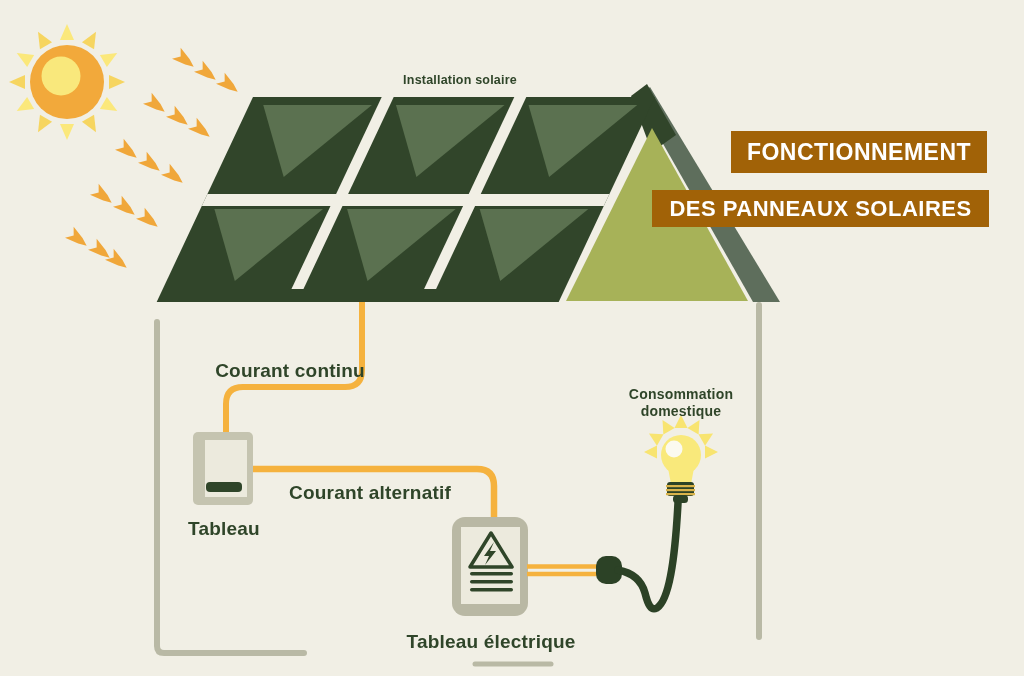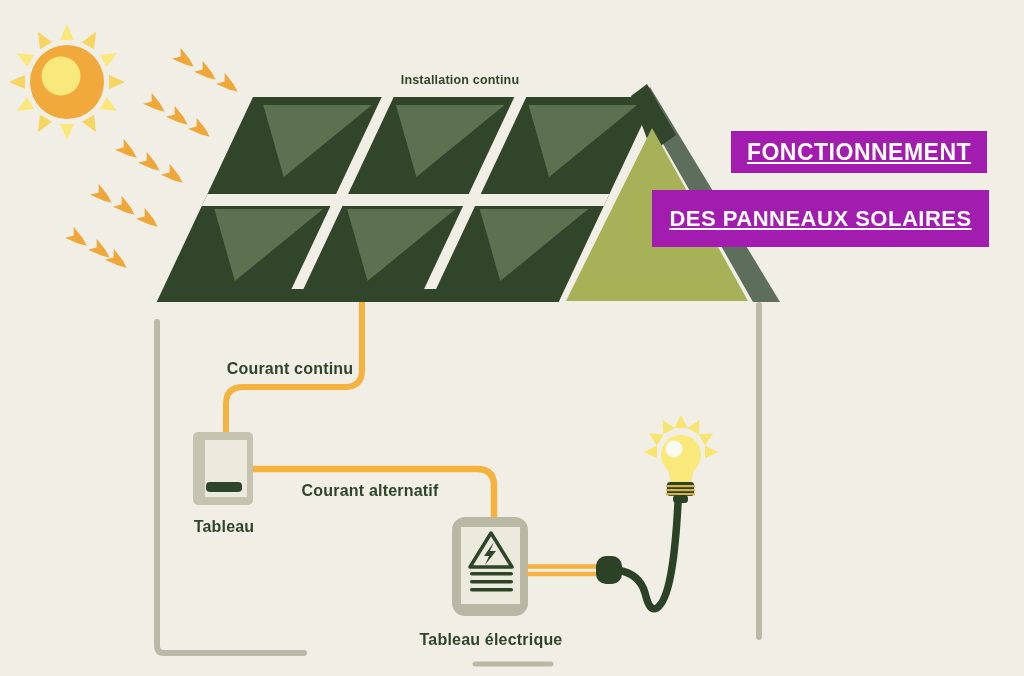--- a/index.html
+++ b/index.html
@@ -9,40 +9,39 @@
     background:#f1efe5;
     overflow:hidden;
     font-family:"Liberation Sans", sans-serif;
   }
   #art{position:absolute;left:0;top:0;z-index:1;}
   .label{
     position:absolute;
     z-index:3;
     transform:translateX(-50%);
     font-weight:700;
-    font-size:16px;
+    font-size:19px;
     color:#2f4529;
     white-space:nowrap;
     letter-spacing:.2px;
   }
   .label.small{font-size:12.5px;}
   .label.center2{text-align:center;line-height:17px;font-size:14px;}
   .banner{
     position:absolute;
     z-index:3;
-    background:#a21caf;
+    background:#a16207;
     color:#ffffff;
     display:flex;align-items:center;justify-content:center;
     font-weight:700;
     letter-spacing:.5px;
     white-space:nowrap;
-    text-decoration:underline;
   }
   #banner-1{left:731px;top:131px;width:256px;height:42px;font-size:23px;}
-  #banner-2{left:652px;top:190px;width:337px;height:57px;font-size:22px;}
+  #banner-2{left:652px;top:190px;width:337px;height:37px;font-size:22px;}
 </style>
 </head>
 <body>
 
 <div id="stage">
 
   <svg id="art" width="1024" height="676" viewBox="0 0 1024 676">
     <defs>
       <polygon id="sun-ray" points="0,-58 -7,-42 7,-42"></polygon>
       <path id="beam-arrow" d="M-11,-7 L3,-3.5 L11,0 L3,3.5 L-11,7 L-5.5,0 Z"></path>
@@ -160,27 +159,31 @@
       <polygon points="668,468 694,468 691,484 671,484" fill="#f9e97b"></polygon>
       <circle cx="674" cy="449" r="8.5" fill="#fbfaf0"></circle>
       <rect x="667" y="482" width="27" height="14" rx="3" fill="#2c4226"></rect>
       <rect x="666" y="485" width="29" height="2.2" fill="#d9b34a"></rect>
       <rect x="666" y="489" width="29" height="2.2" fill="#d9b34a"></rect>
       <rect x="666" y="493" width="29" height="2.2" fill="#d9b34a"></rect>
       <rect x="673" y="495" width="15" height="8" rx="3.5" fill="#2c4226"></rect>
     </g>
   </svg>
 
-  <div class="label small" style="left:460px;top:73px;">Installation continu</div>
+  <div class="label small" style="left:460px;top:73px;">Installation solaire</div>
 
   <div id="banner-1" class="banner">FONCTIONNEMENT</div>
   <div id="banner-2" class="banner">DES PANNEAUX SOLAIRES</div>
 
   <div class="label" style="left:290px;top:360px;">Courant continu</div>
 
   <div class="label" style="left:370px;top:448px;margin-top:34px;">Courant alternatif</div>
 
   <div class="label" style="left:224px;top:518px;">Tableau</div>
 
   <div class="label" style="left:491px;top:631px;">Tableau électrique</div>
 
+  <div class="label center2" style="left:681px;top:386px;">
+    <span style="display:block">Consommation</span>
+    <span style="display:block">domestique</span>
+  </div>
 
 </div>
 
 </body></html>

